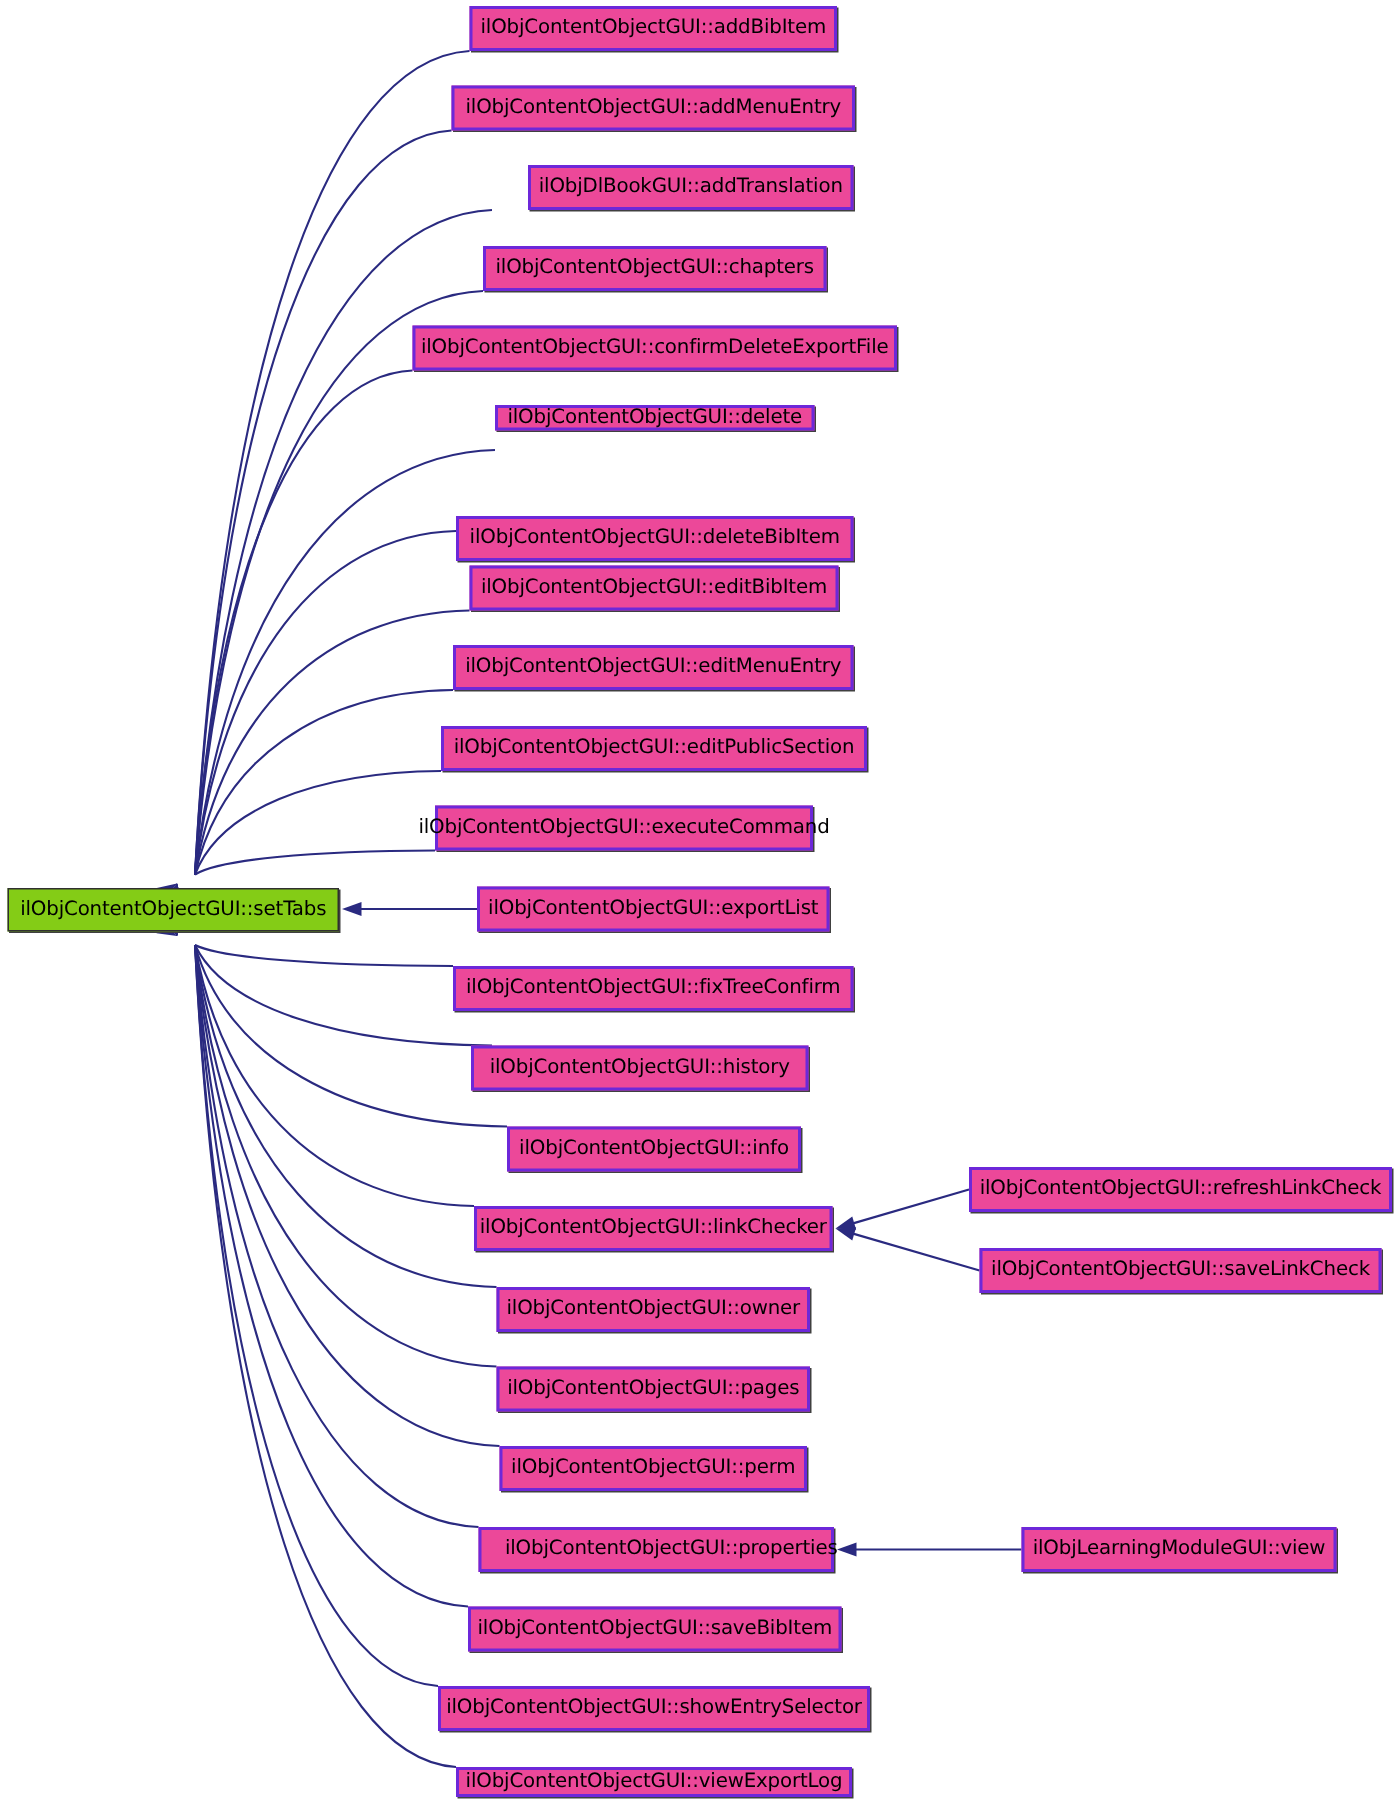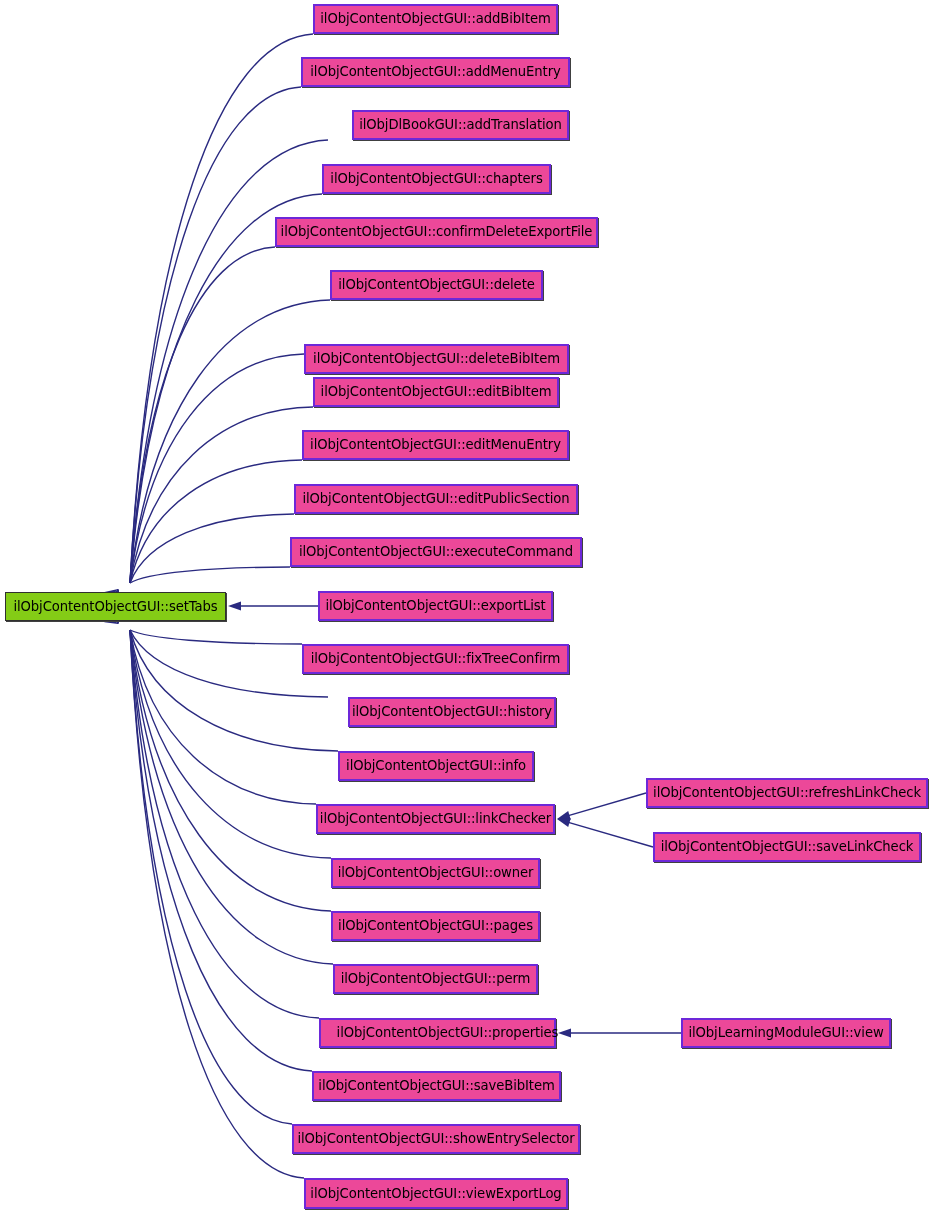--- a/index.html
+++ b/index.html
@@ -127,45 +127,45 @@
       </div>
       <div class="node-box" style="left: 328px; top: 110px; width: 217px; height: 30px; margin-left: 24px;">
         <span class="node-label">ilObjDlBookGUI::addTranslation</span>
       </div>
       <div class="node-box" style="left: 322px; top: 164px; width: 229px; height: 30px;">
         <span class="node-label">ilObjContentObjectGUI::chapters</span>
       </div>
       <div class="node-box" style="left: 275px; top: 217px; width: 323px; height: 30px;">
         <span class="node-label">ilObjContentObjectGUI::confirmDeleteExportFile</span>
       </div>
-      <div class="node-box" style="left: 330px; top: 270px; width: 213px; height: 30px; justify-content: center;">
+      <div class="node-box" style="left: 330px; top: 270px; width: 213px; height: 17px; justify-content: center;">
         <span class="node-label">ilObjContentObjectGUI::delete</span>
       </div>
       <div class="node-box" style="left: 304px; top: 324px; width: 265px; height: 30px; margin-top: 20px;">
         <span class="node-label">ilObjContentObjectGUI::deleteBibItem</span>
       </div>
       <div class="node-box" style="left: 313px; top: 377px; width: 246px; height: 30px;">
         <span class="node-label">ilObjContentObjectGUI::editBibItem</span>
       </div>
       <div class="node-box" style="left: 302px; top: 430px; width: 267px; height: 30px;">
         <span class="node-label">ilObjContentObjectGUI::editMenuEntry</span>
       </div>
       <div class="node-box" style="left: 294px; top: 484px; width: 284px; height: 30px;">
         <span class="node-label">ilObjContentObjectGUI::editPublicSection</span>
       </div>
-      <div class="node-box" style="left: 290px; top: 537px; width: 292px; height: 30px;">
+      <div class="node-box" style="left: 290px; top: 537px; width: 252px; height: 30px;">
         <span class="node-label">ilObjContentObjectGUI::executeCommand</span>
       </div>
       <div class="node-box" style="left: 318px; top: 591px; width: 235px; height: 30px;">
         <span class="node-label">ilObjContentObjectGUI::exportList</span>
       </div>
       <div class="node-box" style="left: 302px; top: 644px; width: 267px; height: 30px;">
         <span class="node-label">ilObjContentObjectGUI::fixTreeConfirm</span>
       </div>
-      <div class="node-box" style="left: 348px; top: 697px; width: 208px; height: 30px;">
+      <div class="node-box" style="left: 314px; top: 697px; width: 225px; height: 30px;">
         <span class="node-label">ilObjContentObjectGUI::history</span>
       </div>
       <div class="node-box" style="left: 338px; top: 751px; width: 196px; height: 30px;">
         <span class="node-label">ilObjContentObjectGUI::info</span>
       </div>
       <div class="node-box" style="left: 316px; top: 804px; width: 239px; height: 30px;">
         <span class="node-label">ilObjContentObjectGUI::linkChecker</span>
       </div>
       <div class="node-box" style="left: 331px; top: 858px; width: 209px; height: 30px;">
         <span class="node-label">ilObjContentObjectGUI::owner</span>
@@ -178,21 +178,21 @@
       </div>
       <div class="node-box" style="left: 319px; top: 1018px; width: 237px; height: 30px; padding-left: 20px;">
         <span class="node-label">ilObjContentObjectGUI::properties</span>
       </div>
       <div class="node-box" style="left: 312px; top: 1071px; width: 249px; height: 30px;">
         <span class="node-label">ilObjContentObjectGUI::saveBibItem</span>
       </div>
       <div class="node-box" style="left: 292px; top: 1124px; width: 288px; height: 30px; align-items: center;">
         <span class="node-label">ilObjContentObjectGUI::showEntrySelector</span>
       </div>
-      <div class="node-box" style="left: 304px; top: 1178px; width: 264px; height: 31px;">
+      <div class="node-box" style="left: 304px; top: 1178px; width: 264px; height: 20px;">
         <span class="node-label">ilObjContentObjectGUI::viewExportLog</span>
       </div>
       <div class="node-box" style="left: 646px; top: 778px; width: 282px; height: 30px;">
         <span class="node-label">ilObjContentObjectGUI::refreshLinkCheck</span>
       </div>
       <div class="node-box" style="left: 653px; top: 832px; width: 268px; height: 30px;">
         <span class="node-label">ilObjContentObjectGUI::saveLinkCheck</span>
       </div>
       <div class="node-box" style="left: 681px; top: 1018px; width: 210px; height: 30px;">
         <span class="node-label">ilObjLearningModuleGUI::view</span>

